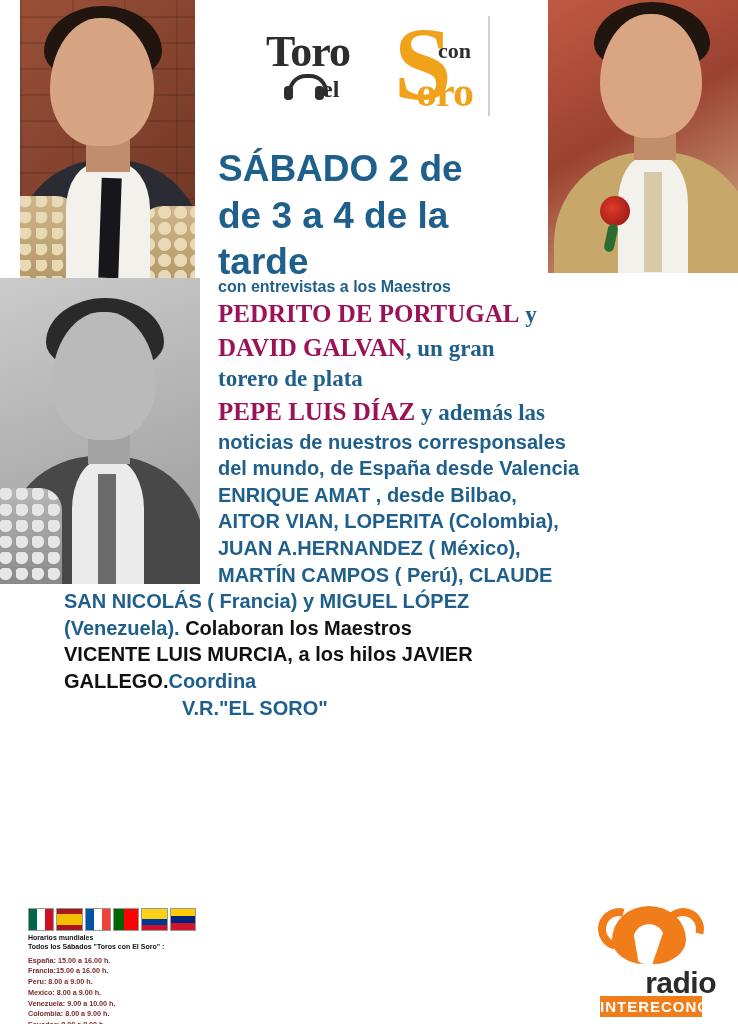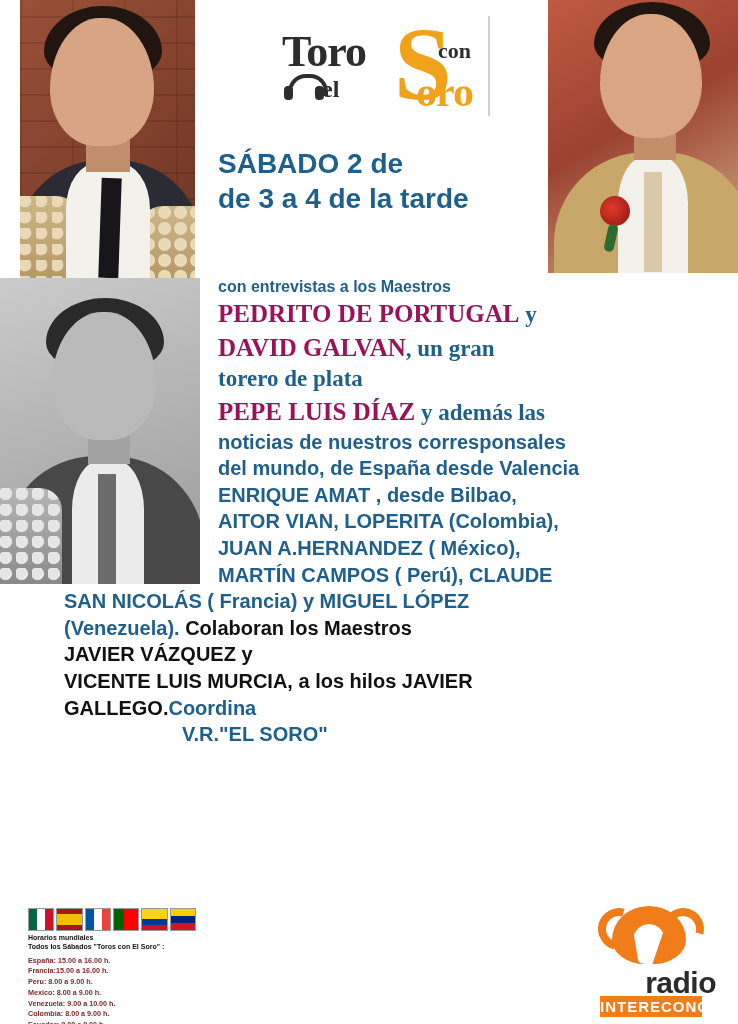--- a/index.html
+++ b/index.html
@@ -115,21 +115,21 @@
   #logo {
     position: absolute;
     left: 266px; top: 12px;
     width: 210px; height: 105px;
   }
   #logo .logo-line {
     position: absolute; right: -14px; top: 4px;
     width: 2px; height: 100px; background: #cfcfcf;
   }
   #logo .toro {
-    position: absolute; left: 16px; top: 14px;
+    position: absolute; left: 0; top: 14px;
     font-family: "Liberation Serif", serif;
     font-weight: bold; font-size: 44px; color: #2d2d2d;
     letter-spacing: -1px;
   }
   #logo .big-s {
     position: absolute; left: 128px; top: 0px;
     font-family: "Liberation Serif", serif;
     font-weight: bold; font-size: 104px; color: #f0a21a;
     line-height: 1;
   }
@@ -163,21 +163,21 @@
     background: #2d2d2d; border-radius: 4px;
   }
   #logo .headphone .cupL { left: 2px; }
   #logo .headphone .cupR { right: 2px; }
 
   
   #headline {
     position: absolute;
     left: 218px; top: 146px;
     width: 330px;
-    font-size: 28px;
+    font-size: 37px;
     font-weight: bold;
     line-height: 1.26;
     color: #1f5f8b;
   }
 
   
   #body-copy {
     position: absolute;
     left: 64px; top: 276px;
     width: 660px;
@@ -352,21 +352,20 @@
   <span class="l ind b">ENRIQUE AMAT , desde Bilbao,</span>
   <span class="l ind b">AITOR VIAN, LOPERITA (Colombia),</span>
   <span class="l ind b">JUAN A.HERNANDEZ ( México),</span>
   <span class="l ind b">MARTÍN CAMPOS ( Perú), CLAUDE</span>
   <span class="l b">SAN NICOLÁS ( Francia) y MIGUEL LÓPEZ</span>
 
   <span class="l">
     <span class="blue-b">(Venezuela).</span><span class="dark-b"> Colaboran los Maestros</span>
   </span>
 
-  <span class="l dark-b">JAVIER VÁZQUEZ y</span>
   <span class="l dark-b">VICENTE LUIS MURCIA, a los hilos JAVIER</span>
 
   <span class="l">
     <span class="dark-b">GALLEGO.</span><span class="blue-b">Coordina</span>
   </span>
 
 
   <span class="l blue-b" style="padding-left:118px;">V.R."EL SORO"</span>
 </div>
 

